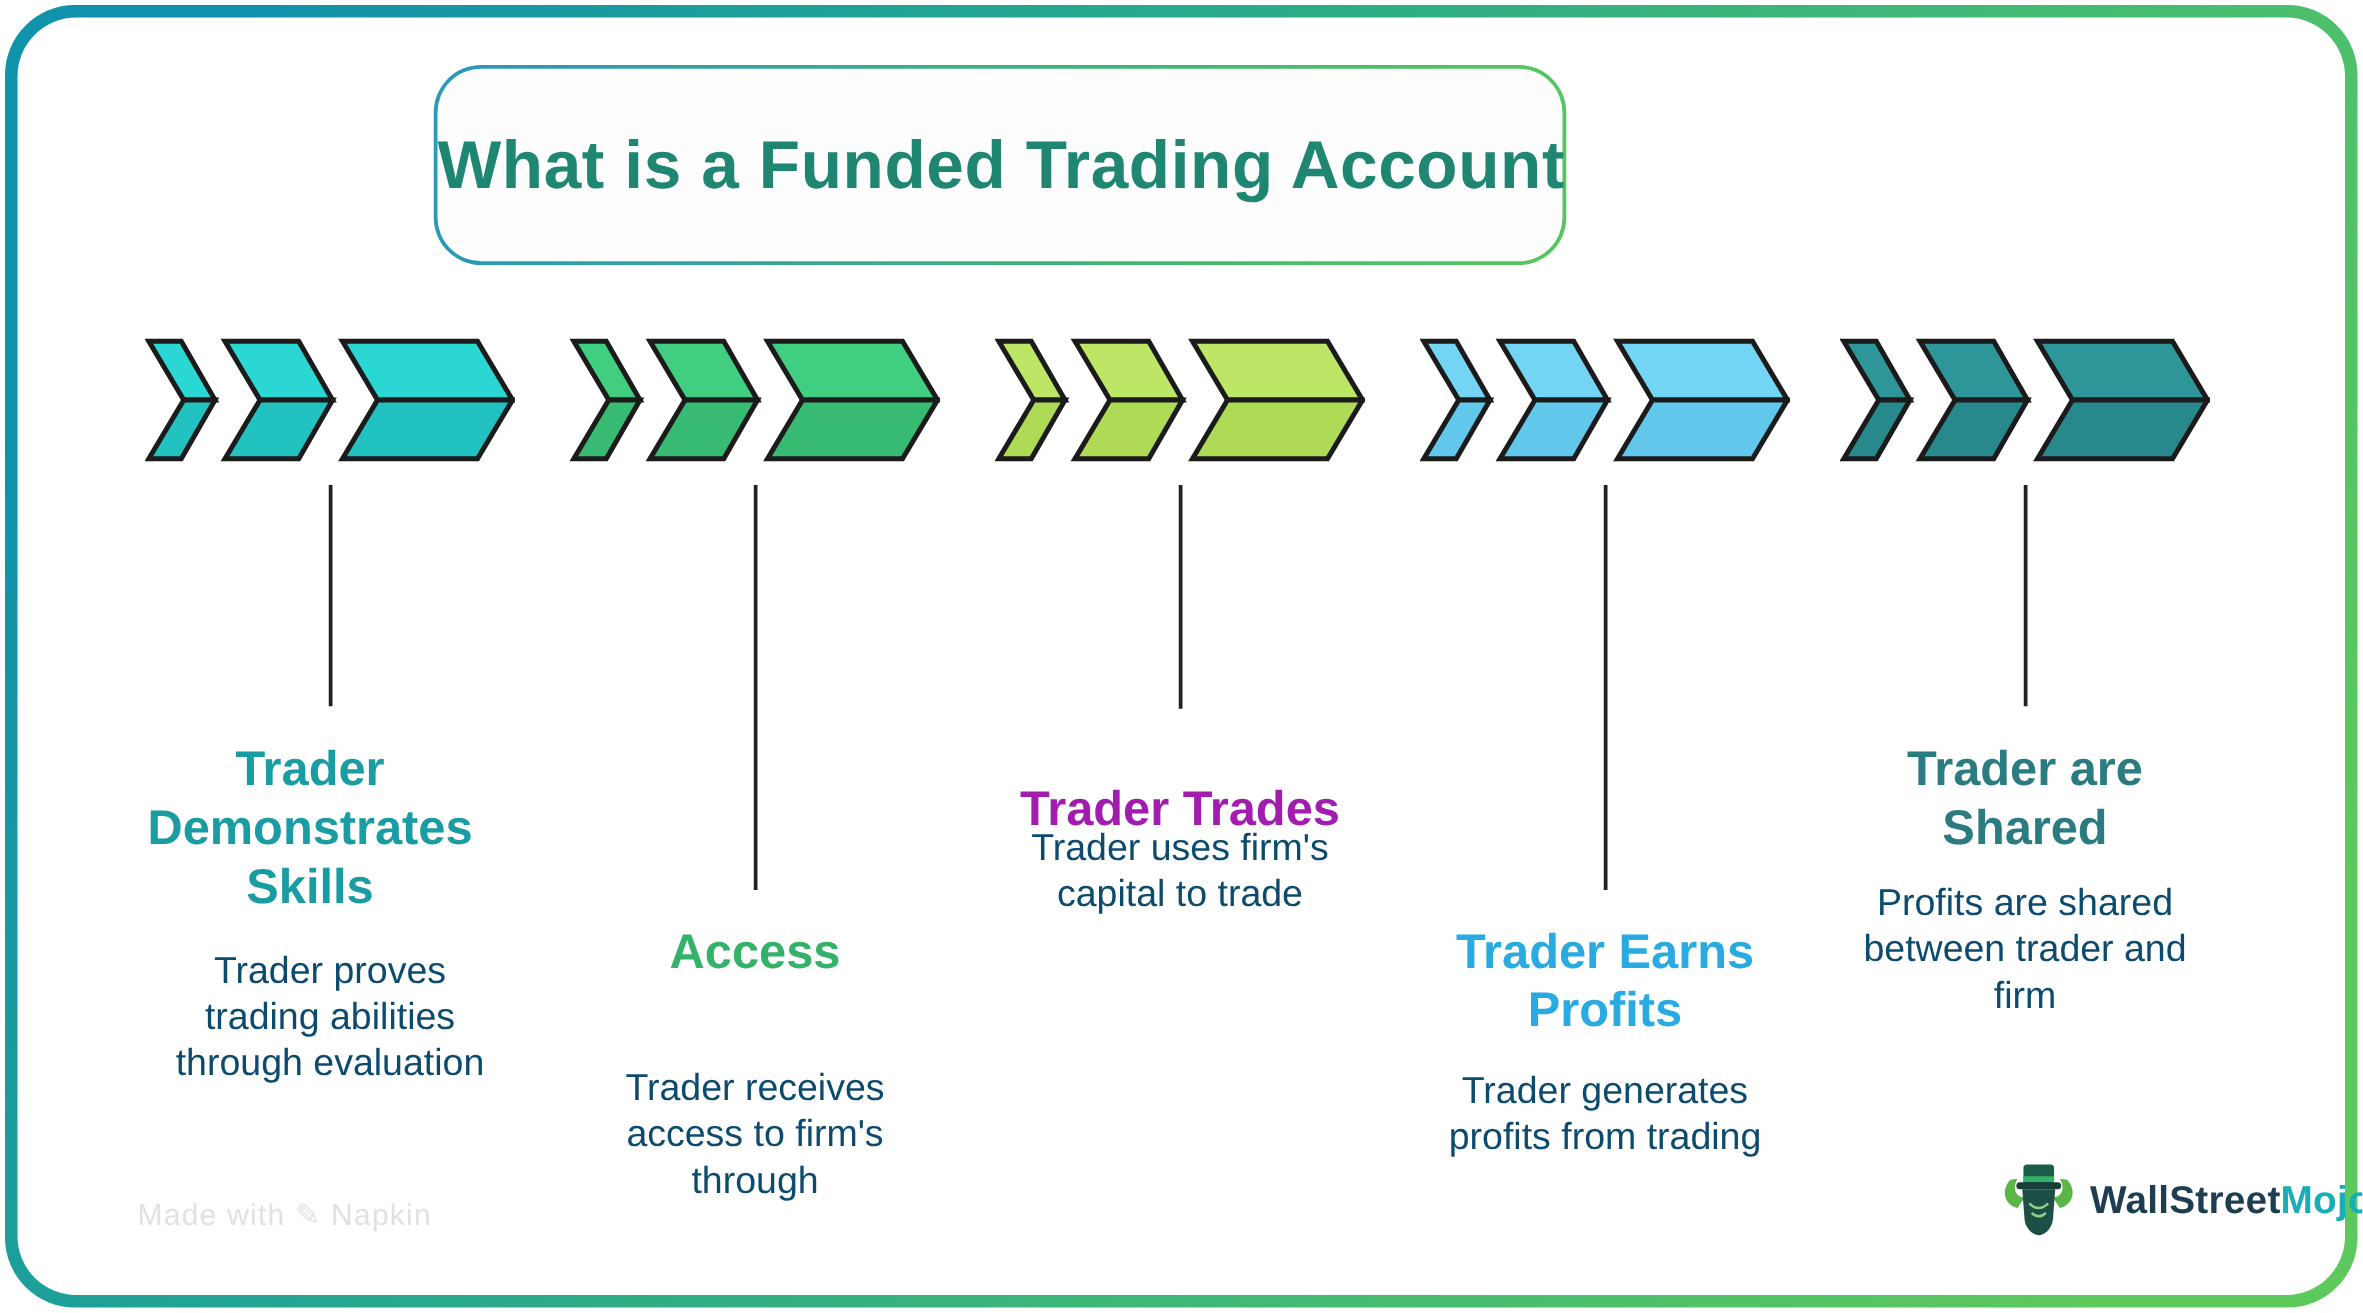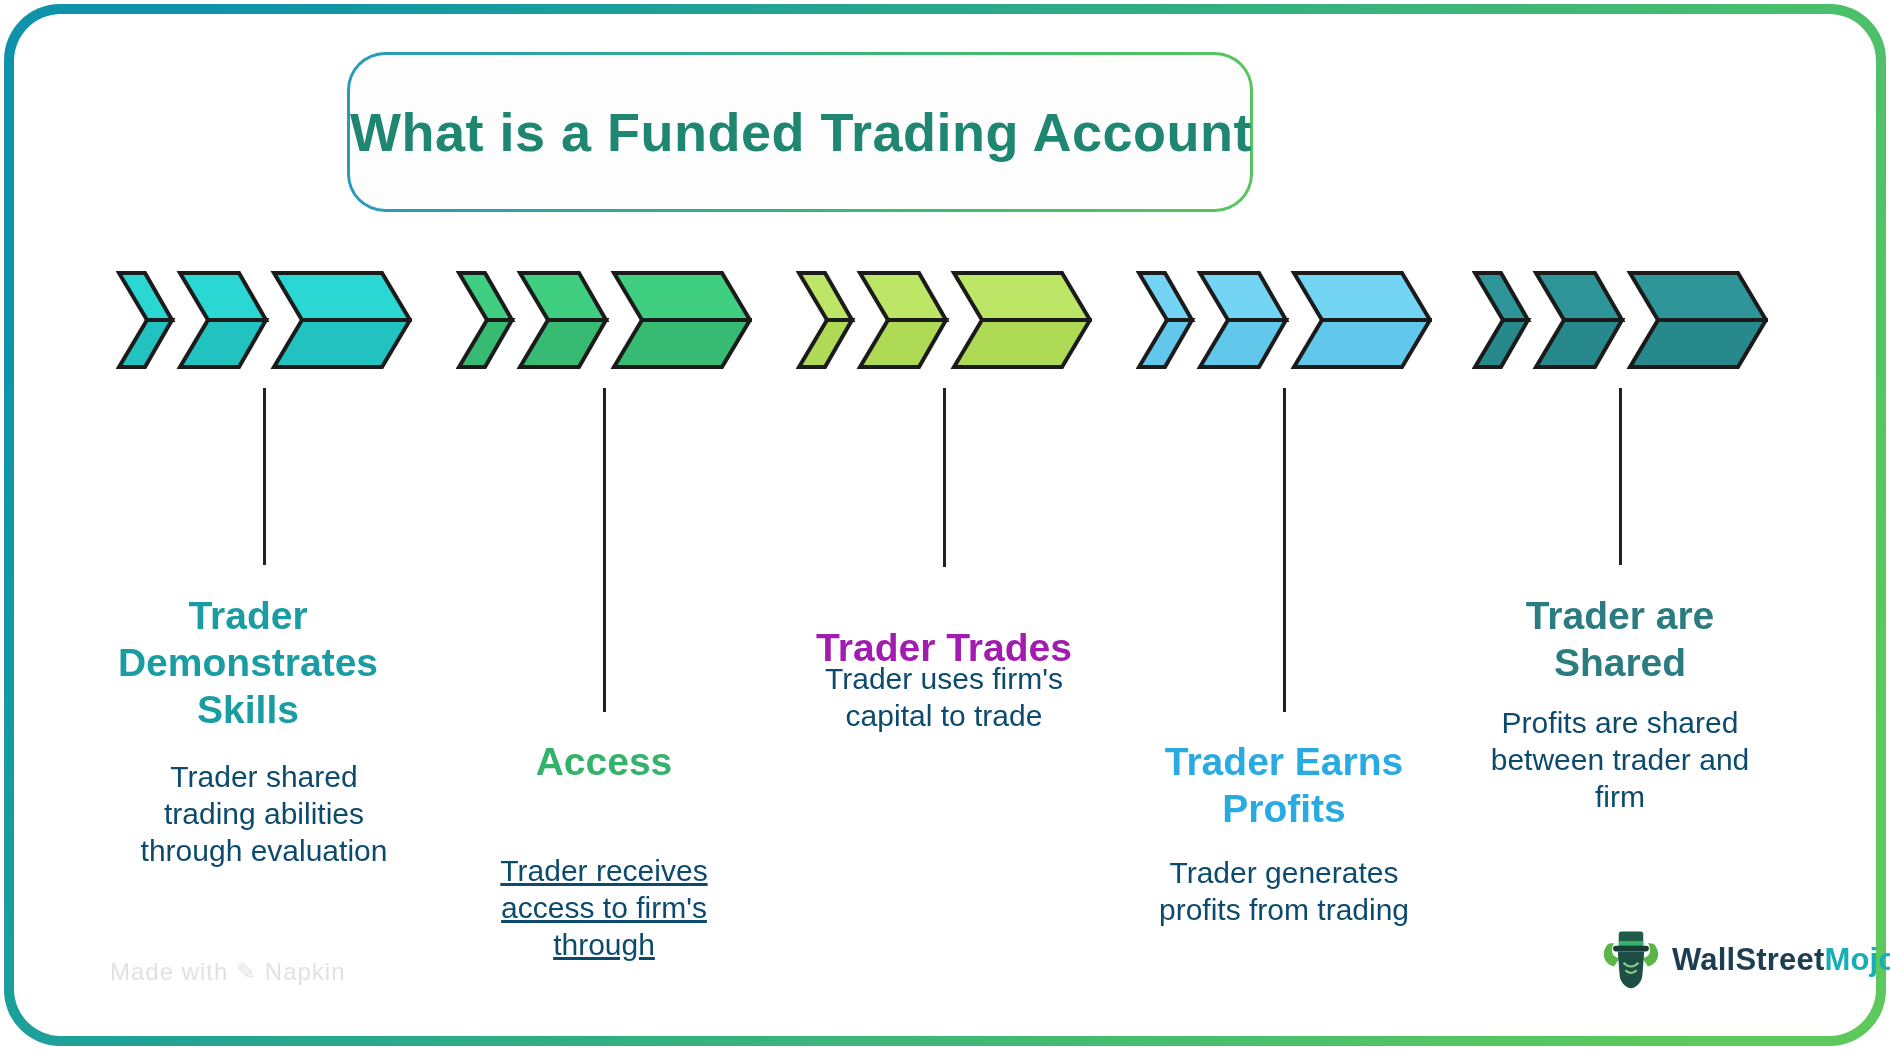--- a/index.html
+++ b/index.html
@@ -82,39 +82,39 @@
             <polygon points="158,3 266,3 294,50 186,50" fill="#2ad7d3" stroke="#1b1b1b" stroke-width="4" stroke-linejoin="miter"></polygon>
             <polygon points="186,50 294,50 266,97 158,97" fill="#21c2bf" stroke="#1b1b1b" stroke-width="4" stroke-linejoin="miter"></polygon>
           </svg></div>
         <div class="connector" style="left: 262.5px; height: 177px;"></div>
         <div class="step-heading" style="left: 78px; top: 592px; color: rgb(26, 156, 163);">
           <div>Trader</div>
           <div>Demonstrates</div>
           <div>Skills</div>
         </div>
         <div class="step-desc" style="left: 94px; top: 758px;">
-          <div>Trader shared</div>
+          <div>Trader proves</div>
           <div>trading abilities</div>
           <div>through evaluation</div>
         </div>
       </div>
       <div>
         <div class="chevrons" style="left: 456px;"><svg width="296" height="100" viewBox="0 0 296 100">
             <polygon points="3,3 29,3 56,50 31,50" fill="#40ce80" stroke="#1b1b1b" stroke-width="4" stroke-linejoin="miter"></polygon>
             <polygon points="31,50 56,50 29,97 3,97" fill="#37bb73" stroke="#1b1b1b" stroke-width="4" stroke-linejoin="miter"></polygon>
             <polygon points="64,3 123,3 150,50 92,50" fill="#40ce80" stroke="#1b1b1b" stroke-width="4" stroke-linejoin="miter"></polygon>
             <polygon points="92,50 150,50 123,97 64,97" fill="#37bb73" stroke="#1b1b1b" stroke-width="4" stroke-linejoin="miter"></polygon>
             <polygon points="158,3 266,3 294,50 186,50" fill="#40ce80" stroke="#1b1b1b" stroke-width="4" stroke-linejoin="miter"></polygon>
             <polygon points="186,50 294,50 266,97 158,97" fill="#37bb73" stroke="#1b1b1b" stroke-width="4" stroke-linejoin="miter"></polygon>
           </svg></div>
         <div class="connector" style="left: 602.5px; height: 324px;"></div>
         <div class="step-heading" style="left: 434px; top: 738px; color: rgb(53, 178, 105);">
           <div>Access</div>
         </div>
-        <div class="step-desc" style="left: 434px; top: 852px; text-decoration: underline;">
+        <div class="step-desc" style="left: 434px; top: 852px;">
           <div>Trader receives</div>
           <div>access to firm's</div>
           <div>through</div>
         </div>
       </div>
       <div>
         <div class="chevrons" style="left: 796px;"><svg width="296" height="100" viewBox="0 0 296 100">
             <polygon points="3,3 29,3 56,50 31,50" fill="#bde566" stroke="#1b1b1b" stroke-width="4" stroke-linejoin="miter"></polygon>
             <polygon points="31,50 56,50 29,97 3,97" fill="#afda55" stroke="#1b1b1b" stroke-width="4" stroke-linejoin="miter"></polygon>
             <polygon points="64,3 123,3 150,50 92,50" fill="#bde566" stroke="#1b1b1b" stroke-width="4" stroke-linejoin="miter"></polygon>

